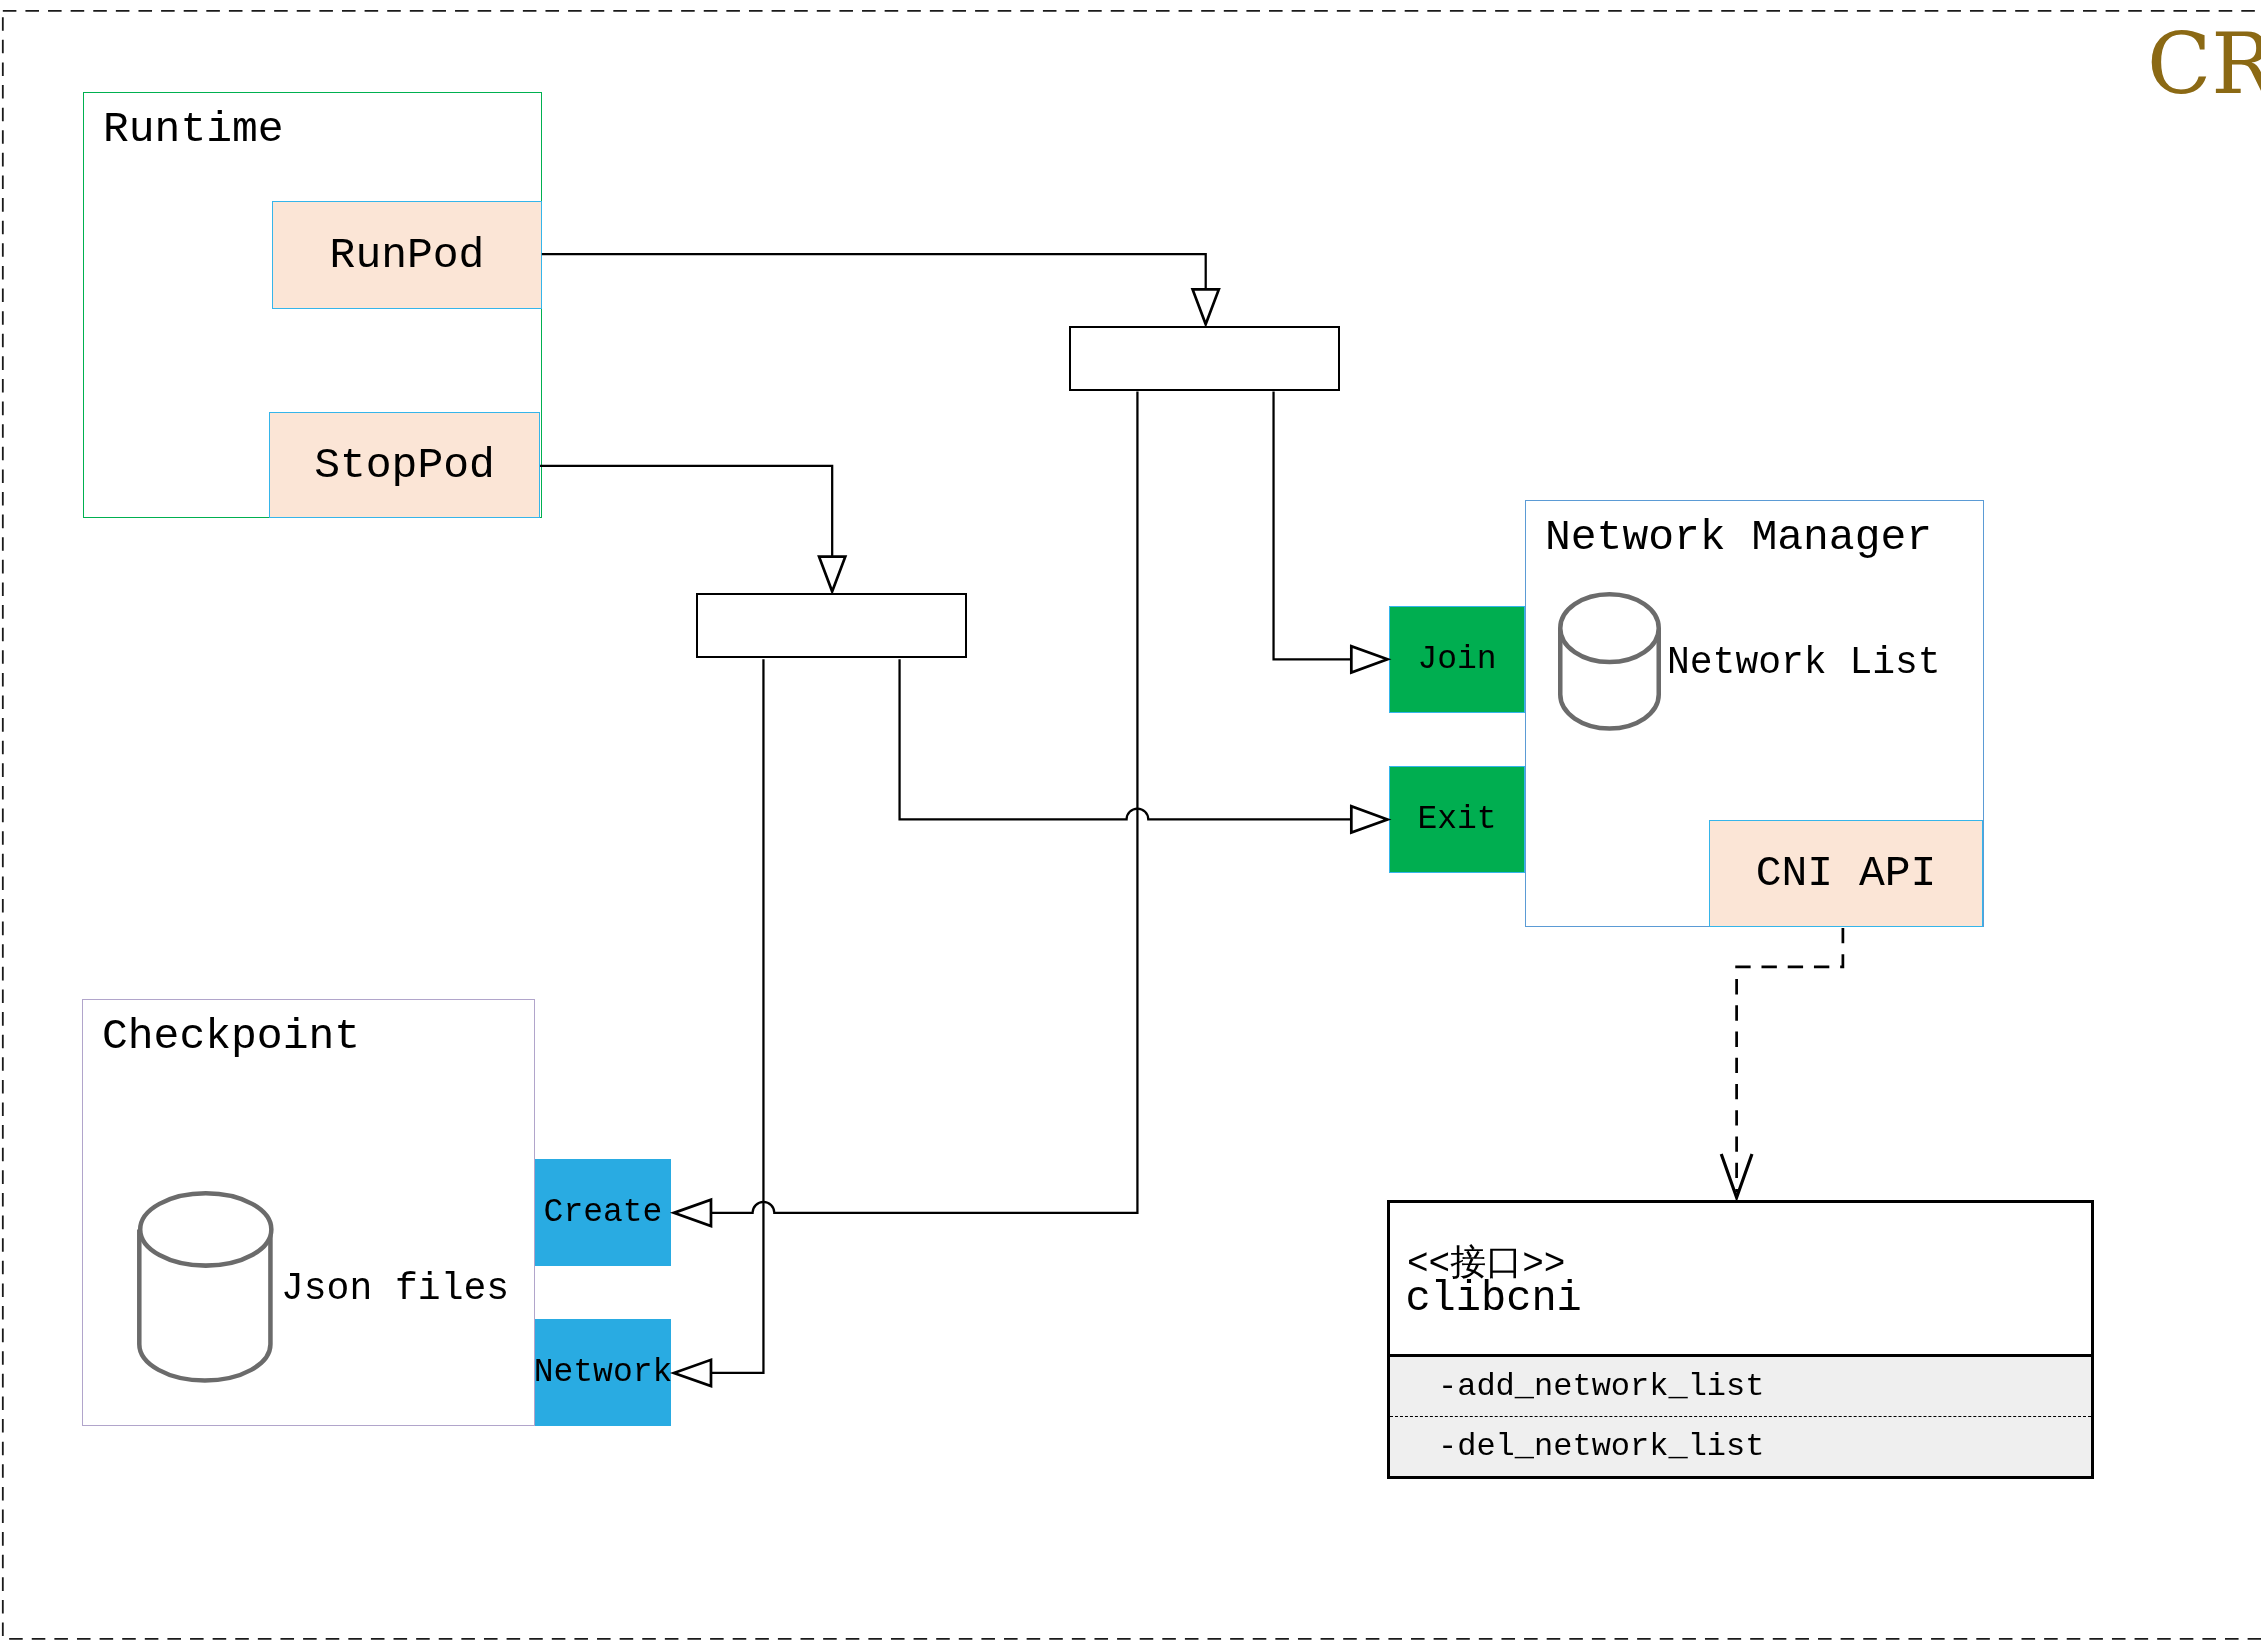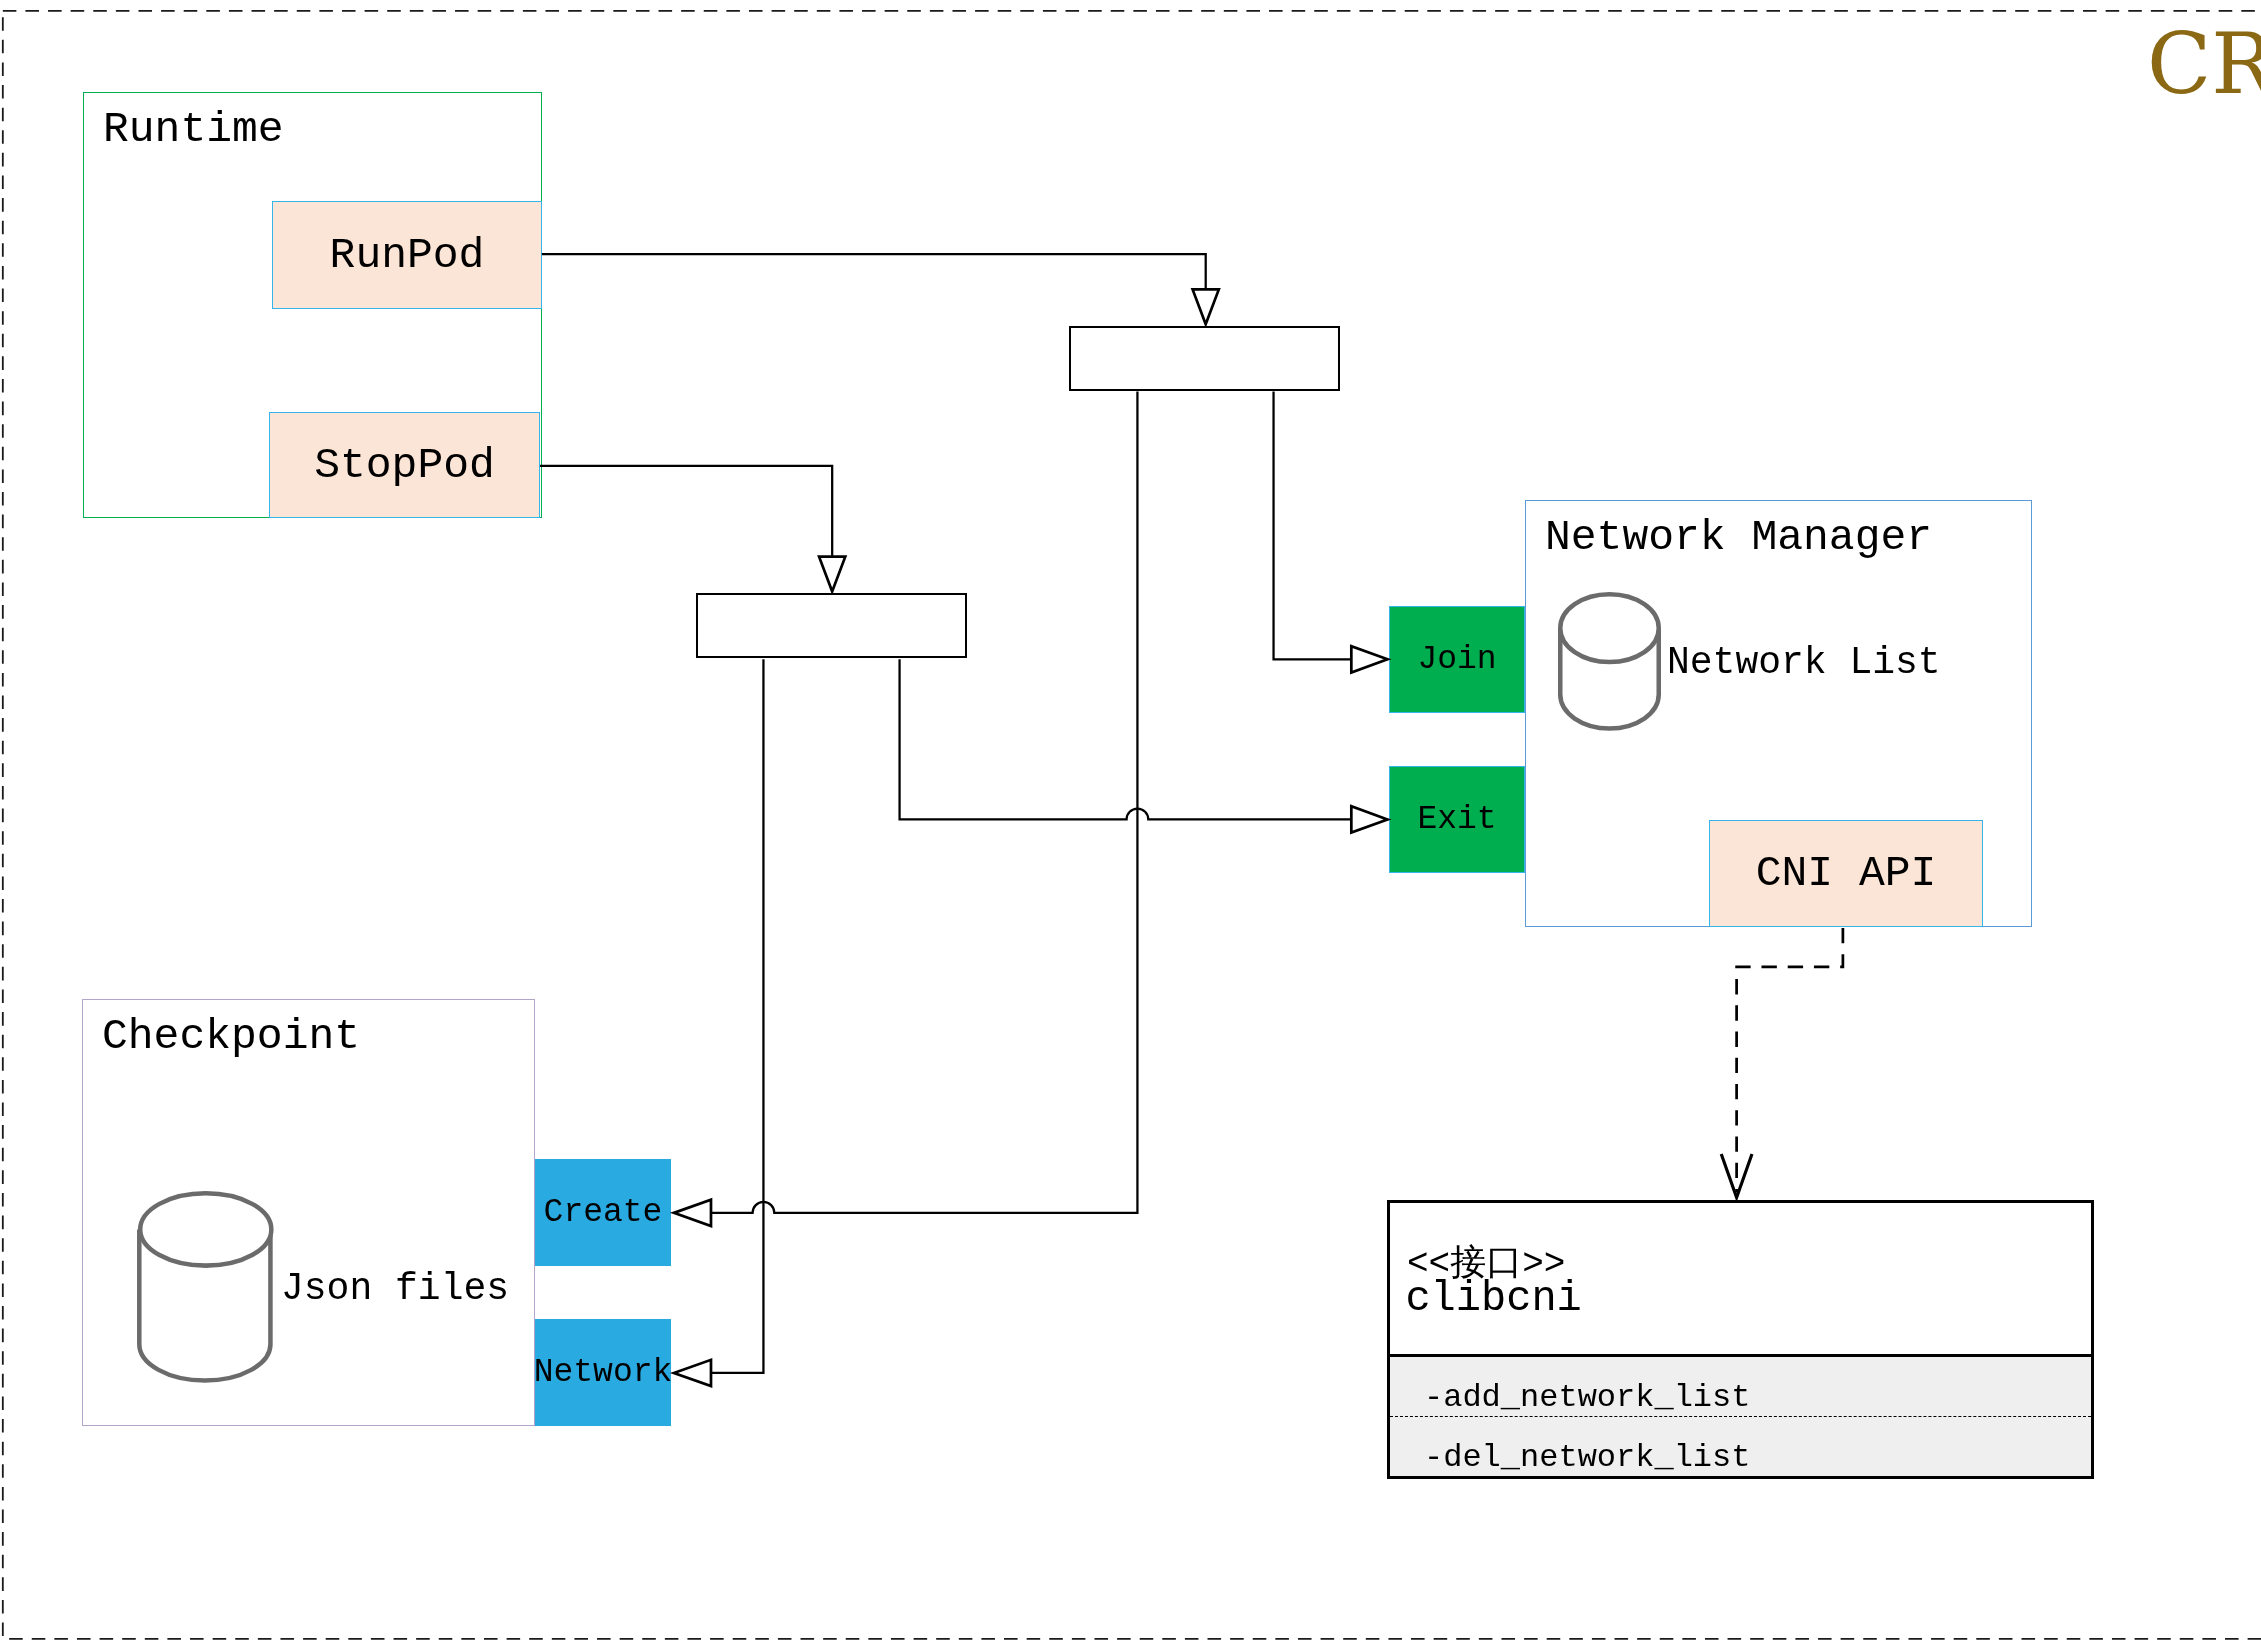--- a/index.html
+++ b/index.html
@@ -10,21 +10,21 @@
     background: #ffffff;
     font-family: "Liberation Mono", "DejaVu Sans Mono", monospace;
     color: #000;
     overflow: hidden;
   }
   .abs { position: absolute; box-sizing: border-box; }
 
   
   .group { background: #ffffff; z-index: 1; }
   .group-runtime   { left: 83px;  top: 92px;  width: 459px; height: 426px; border: 1.4px solid #00B050; }
-  .group-nm        { left: 1525px; top: 500px; width: 507px; height: 427px; border: 1.4px solid #5B9BD5; padding-left: 25px; }
+  .group-nm        { left: 1525px; top: 500px; width: 459px; height: 427px; border: 1.4px solid #5B9BD5; padding-left: 25px; }
   .group-checkpoint{ left: 82px;  top: 999px; width: 453px; height: 427px; border: 1.4px solid #B1A5CB; }
   .group-title {
     position: absolute; left: 19px; top: 12.7px;
     font-size: 43px; line-height: 1.1; white-space: nowrap;
   }
 
   
   .node {
     display: flex; align-items: center; justify-content: center;
     white-space: nowrap; z-index: 2;
@@ -75,22 +75,22 @@
   .uml-stereotype {
     position: absolute; left: 17px; top: 9px;
     font-size: 36px; white-space: nowrap; margin-top: 26px;
   }
   .uml-name {
     position: absolute; left: 15.4px; top: 72px;
     font-size: 42px; white-space: nowrap;
   }
   .uml-row {
     background: #EFEFEF; flex: 1;
-    display: flex; align-items: flex-end;
-    padding-left: 34px; font-size: 32px; white-space: nowrap;
+    display: flex; align-items: center;
+    padding-left: 48px; font-size: 32px; white-space: nowrap;
   }
   .uml-row-1 { border-top: 3.2px solid #000; }
   .uml-row-2 { border-top: 1.8px dashed #000; }
 
   
   svg.wires {
     position: absolute; left: 0; top: 0; z-index: 5;
     pointer-events: none;
   }
 </style>

